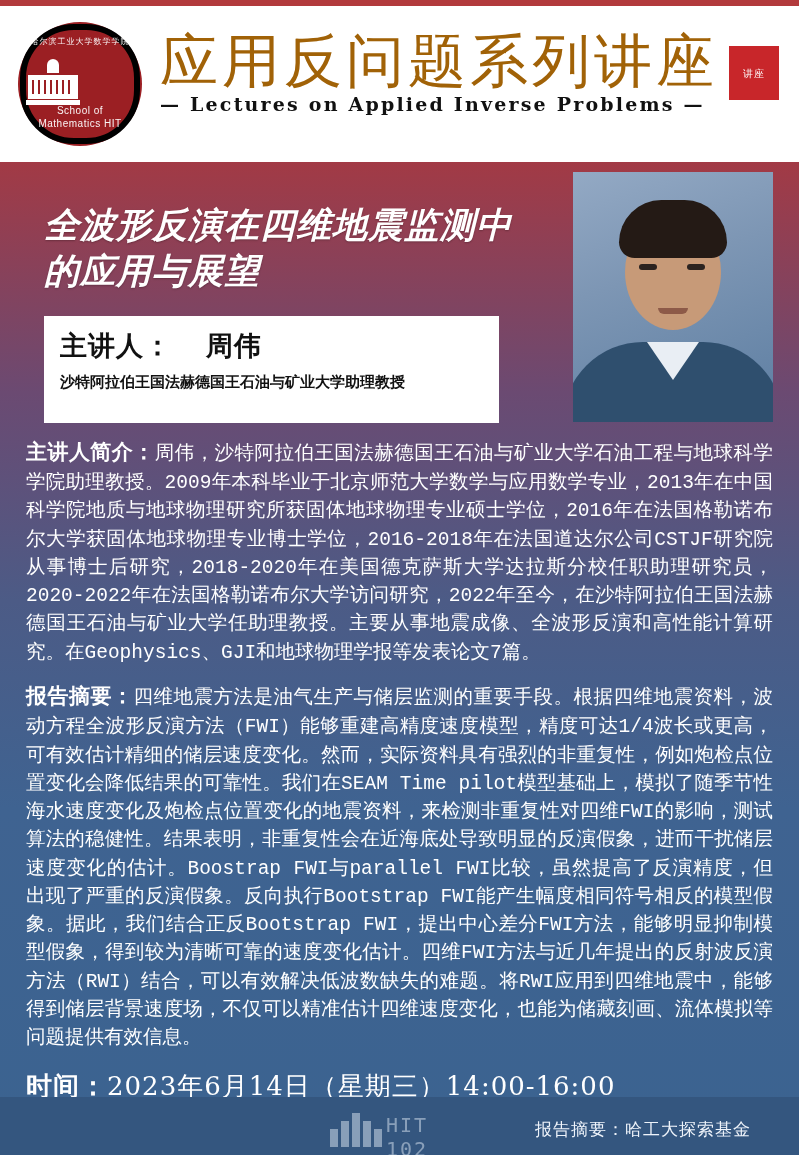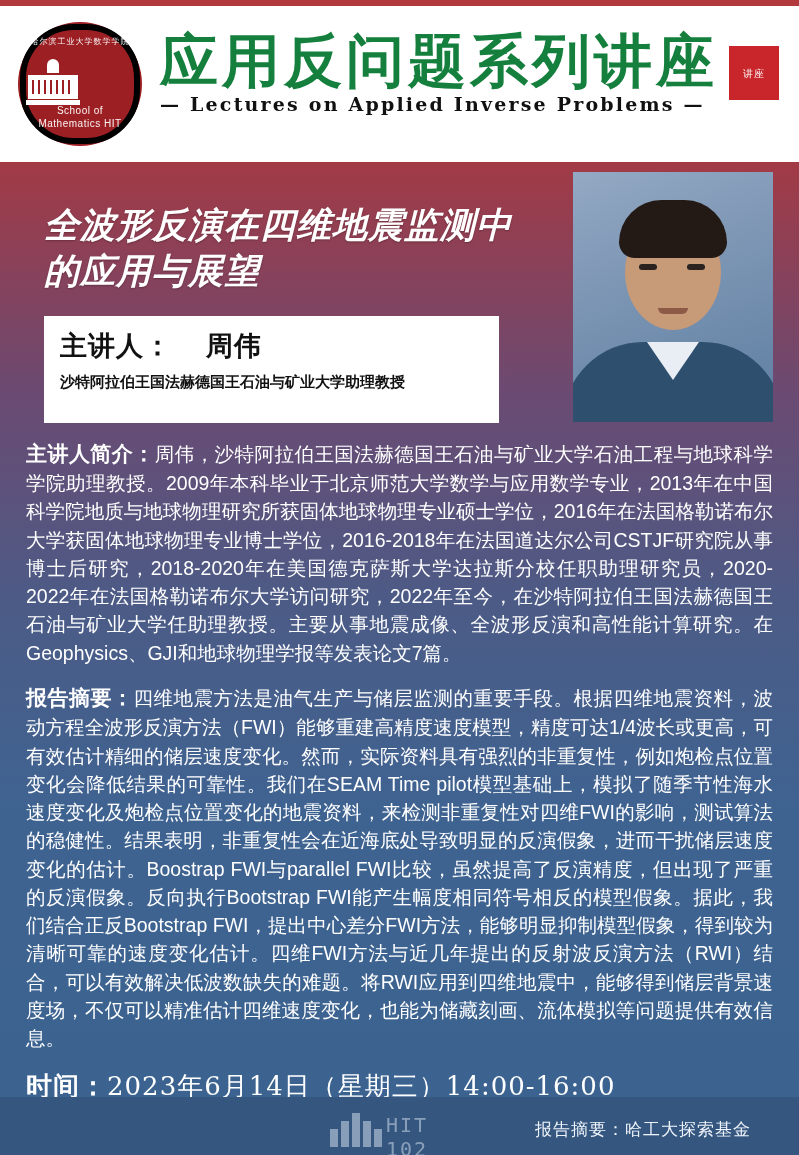--- a/index.html
+++ b/index.html
@@ -115,22 +115,22 @@
   }
   .title-block {
     position: absolute;
     left: 160px;
     top: 24px;
     right: 16px;
   }
   .title-cn {
     font-family: "DejaVu Serif", serif;
     font-size: 58px;
-    font-weight: bold;
-    color: #15803d;
+    font-weight: normal;
+    color: #a16207;
     letter-spacing: 4px;
     line-height: 1.08;
     white-space: nowrap;
   }
   .title-en {
     font-family: "DejaVu Serif", serif;
     font-size: 19px;
     font-weight: bold;
     color: #111;
     letter-spacing: 2.2px;
@@ -259,21 +259,21 @@
     margin-top: 8px;
     font-family: "DejaVu Serif", serif;
     font-size: 15px;
     font-weight: bold;
     line-height: 1.35;
     color: #111;
   }
 
   .section {
     margin-top: 16px;
-    font-family: Liberation Sans, sans-serif;
+    font-family: Liberation Mono, monospace;
     font-size: 19.5px;
     line-height: 1.45;
     color: #ffffff;
     text-align: justify;
   }
   .section .label {
     font-weight: bold;
     font-size: 21px;
   }
 

